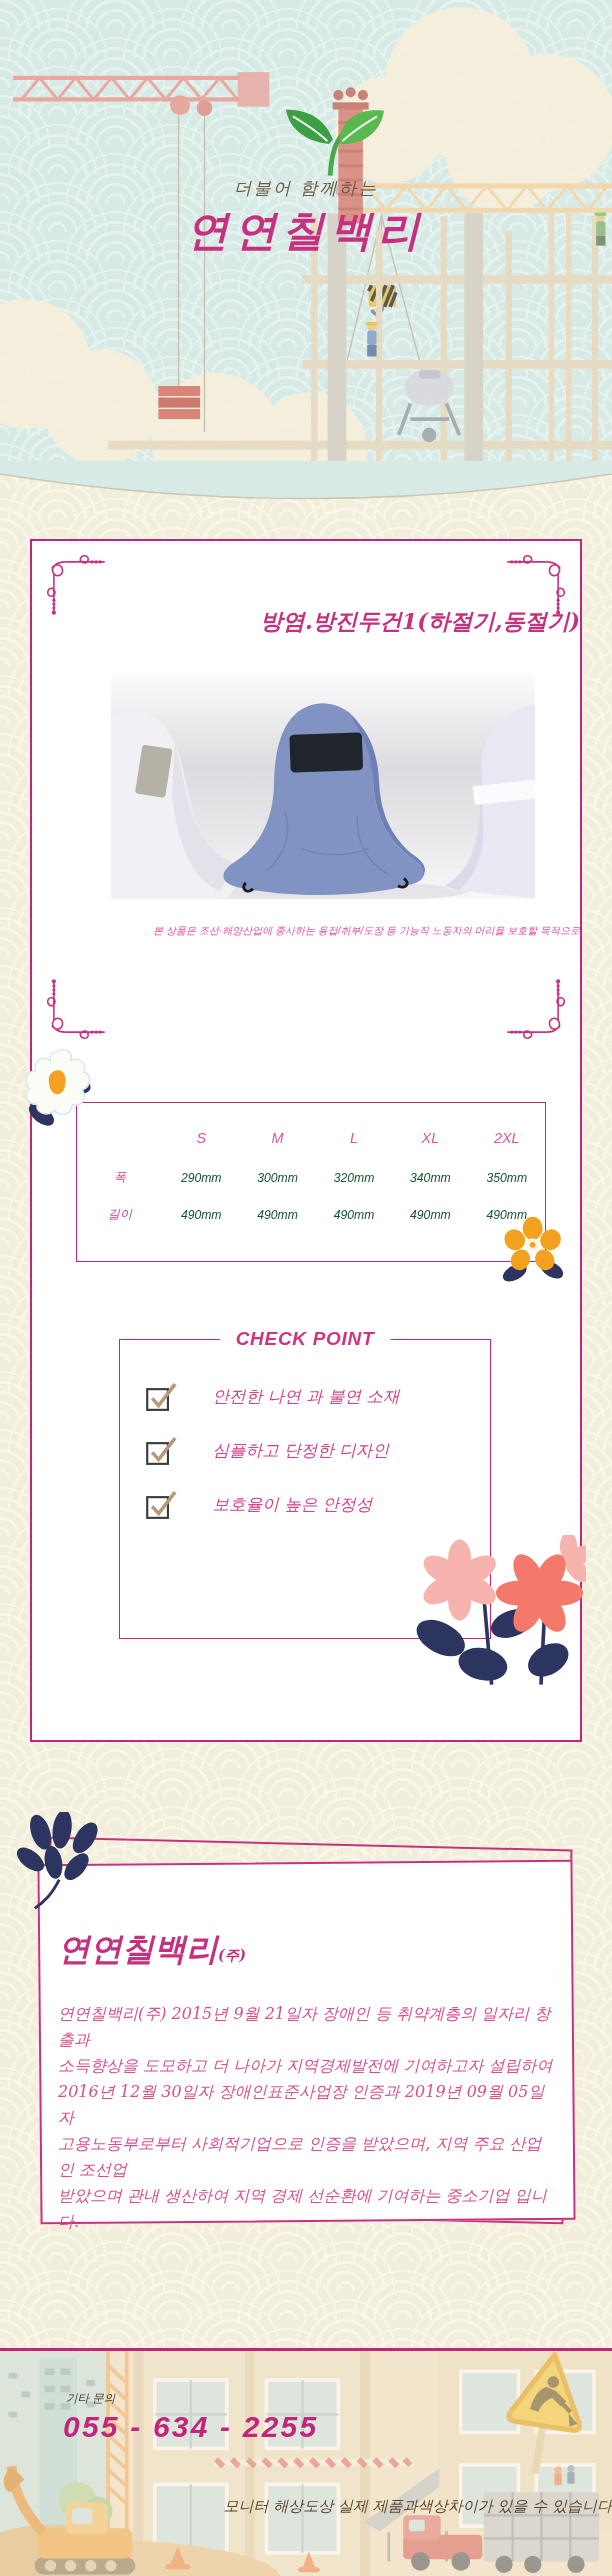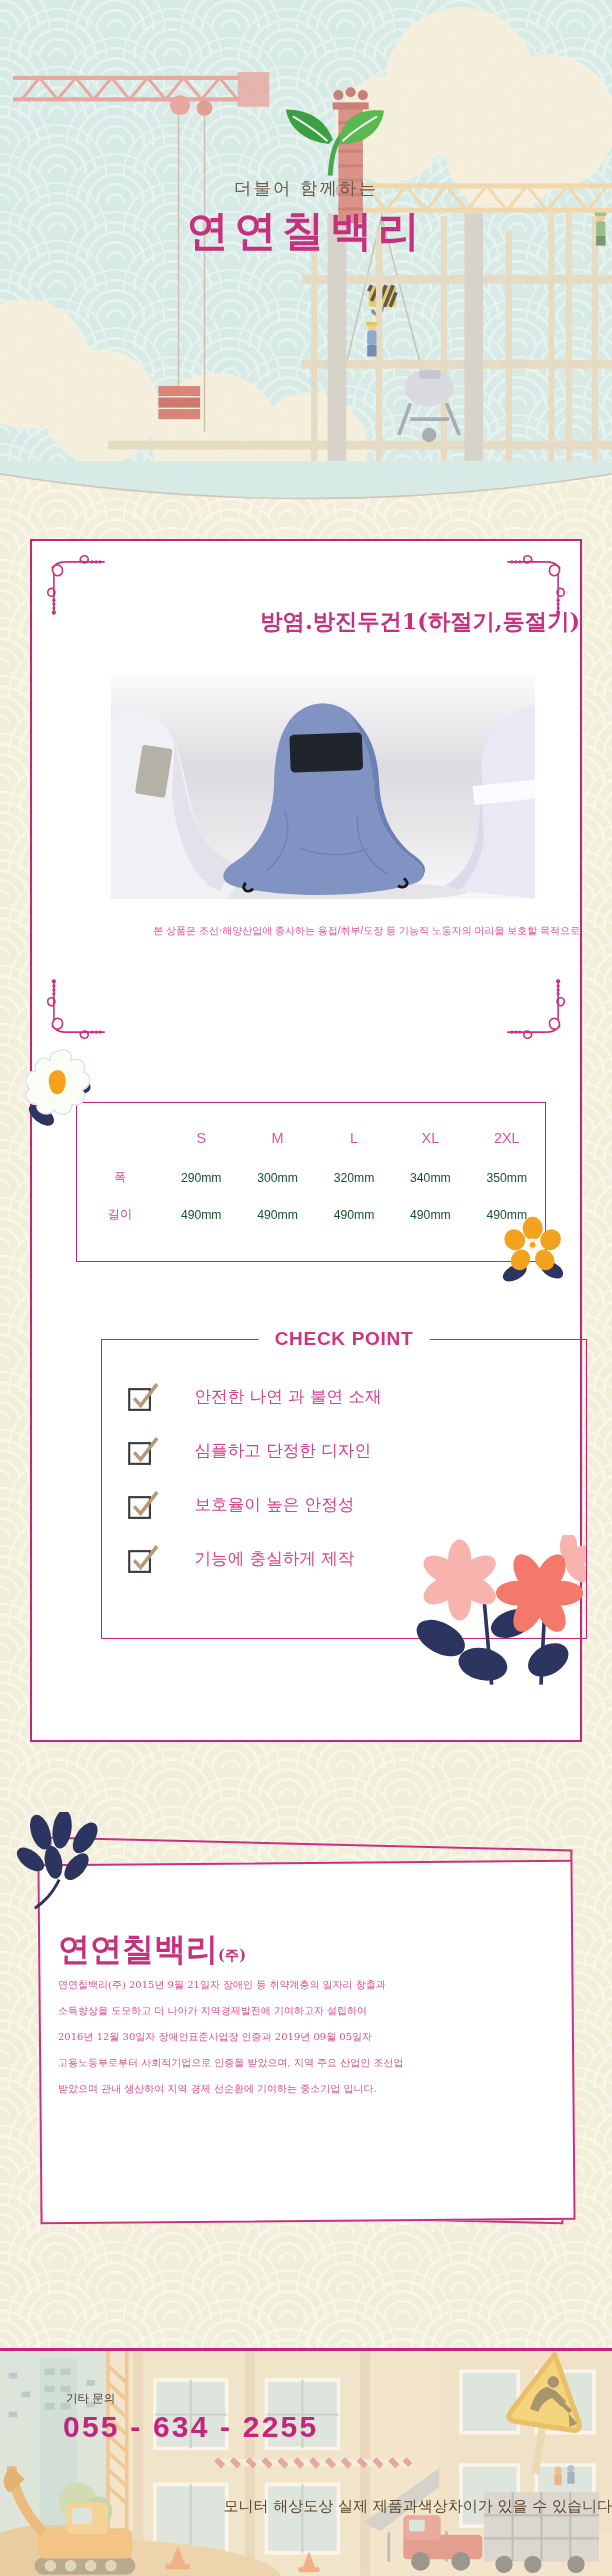--- a/index.html
+++ b/index.html
@@ -1,18 +1,18 @@
 <!DOCTYPE html>
 <html style="font-size:11.5px"><head>
 <meta charset="utf-8">
 <style>
   *{margin:0;padding:0;box-sizing:border-box}
   html,body{background:#ffffff}
   .page{position:relative;width:612px;height:2576px;overflow:hidden;
-        font-family:"Liberation Sans",sans-serif;}
+        font-family:"Liberation Sans",sans-serif;font-style:italic;}
   
   .seigaiha-beige{
     background-color:#f1eedb;
     background-image:
       radial-gradient(circle 56px at 50% 100%, transparent 0px, transparent 7.2px, #f9f6e7 7.2px, #f9f6e7 10px, transparent 10px, transparent 17.3px, #f9f6e7 17.3px, #f9f6e7 20px, transparent 20px, transparent 27px, #f9f6e7 27px, #f9f6e7 30px, transparent 30px, transparent 37px, #f9f6e7 37px, #f9f6e7 40px, transparent 40px, transparent 48px, #f9f6e7 48px, #f9f6e7 50px, transparent 50px),
       radial-gradient(circle 56px at 50% 100%, transparent 0px, transparent 7.2px, #f9f6e7 7.2px, #f9f6e7 10px, transparent 10px, transparent 17.3px, #f9f6e7 17.3px, #f9f6e7 20px, transparent 20px, transparent 27px, #f9f6e7 27px, #f9f6e7 30px, transparent 30px, transparent 37px, #f9f6e7 37px, #f9f6e7 40px, transparent 40px, transparent 48px, #f9f6e7 48px, #f9f6e7 50px, transparent 50px);
     background-size:115px 58px;
     background-position:0 0,58px 29px;}
   .seigaiha-mint{
     background-color:#d8eae6;
@@ -48,39 +48,39 @@
   .product-desc{position:absolute;top:379px;left:0;width:100%;text-align:right;
                 font-size:10px;line-height:22.3px;color:#e5509a}
   .size-box{position:absolute;top:561px;left:44px;width:470px;height:160px;border:1.4px solid #c2257c}
   .size-table{width:100%;margin-top:20px;border-collapse:collapse;text-align:center}
   .size-table th{font-weight:normal;font-size:14.4px;color:#e0549b;padding:7.2px 0 13px 0}
   .size-table td{font-size:12.2px;padding:10px 0}
   .size-table .lbl{color:#d13d85}
   .size-table .val{color:#14532d}
   .flower-white{position:absolute;top:505px;left:-11.5px;width:73px;height:84px}
   .flower-orange{position:absolute;top:674px;left:467px;width:68px;height:71px}
-  .check-box{position:absolute;top:798px;left:69px;width:486px;height:300px;border:1.4px solid #c2257c}
+  .check-box{position:absolute;top:798px;left:87px;width:372px;height:300px;border:1.4px solid #c2257c}
   .check-title{position:absolute;top:-12.2px;left:50%;transform:translateX(-50%);
                background:#ffffff;padding:0 16px;white-space:nowrap;
                font-weight:bold;font-size:19px;letter-spacing:0.7px;color:#d03380}
   .check-item{position:absolute;left:24.5px;height:33px;display:flex;align-items:center}
   .ci-0{top:40px}.ci-1{top:94px}.ci-2{top:148px}.ci-3{top:202px}
   .check-item .txt{margin-left:35px;font-family:"DejaVu Serif",serif;font-size:16.6px;color:#d6418a}
   .flower-coral{position:absolute;top:994px;left:342px;width:212px;height:151px;z-index:4}
 
   
   .navy-leaves{position:absolute;top:1812px;left:14.4px;width:102px;height:105px;z-index:3}
   .frame-back{position:absolute;top:1843px;left:45px;width:523px;height:375px;
               border:2.2px solid #c8317f;transform:rotate(1.4deg)}
   .frame-front{position:absolute;top:1862px;left:39px;width:535px;height:360px;
                background:#ffffff;border:2.2px solid #c8317f;transform:rotate(-0.5deg)}
   .company-content{position:absolute;top:1928px;left:58px;width:497px;z-index:2}
   .company-name{font-family:"DejaVu Serif",serif;font-weight:bold;font-size:32px;color:#c5317e}
   .company-suffix{font-family:"DejaVu Serif",serif;font-weight:bold;font-size:14.4px;color:#c5317e}
-  .company-desc{font-family:"DejaVu Serif",serif;font-size:10px;
+  .company-desc{margin-top:29px;font-family:"DejaVu Serif",serif;font-size:16px;
                 line-height:26px;color:#d94f8c}
 
   
   .footer{position:absolute;top:2348px;left:0;width:612px;height:228px;
           border-top:3.6px solid #c2257c;background:#f2e4c9;overflow:hidden}
   .footer-art{position:absolute;top:0;left:0}
   .contact-label{position:absolute;top:40px;left:66px;font-size:11.5px;color:#3f3933;z-index:2}
   .phone{position:absolute;top:59px;left:63px;font-weight:bold;font-size:30px;
          letter-spacing:2.2px;color:#c2257c;z-index:2}
   .disclaimer{position:absolute;top:146px;left:0;width:100%;text-align:right;
@@ -344,27 +344,20 @@
         </svg>
         <span class="txt">심플하고 단정한 디자인</span>
       </div>
       <div class="check-item ci-2">
         <svg width="33" height="30" viewBox="0 0 46 42">
           <rect x="3" y="10" width="29" height="29" fill="#ffffff" stroke="#3c3c3c" stroke-width="3"></rect>
           <path d="M10,23 L19,33 L42,3" fill="none" stroke="#b49a78" stroke-width="5"></path>
         </svg>
         <span class="txt">보호율이 높은 안정성</span>
       </div>
-      <div class="check-item ci-3">
-        <svg width="33" height="30" viewBox="0 0 46 42">
-          <rect x="3" y="10" width="29" height="29" fill="#ffffff" stroke="#3c3c3c" stroke-width="3"></rect>
-          <path d="M10,23 L19,33 L42,3" fill="none" stroke="#b49a78" stroke-width="5"></path>
-        </svg>
-        <span class="txt">기능에 충실하게 제작</span>
-      </div>
     </div>
 
     <svg class="flower-coral" viewBox="0 0 292 208">
       <path d="M150,70 L162,206" stroke="#2c3560" stroke-width="5"></path>
       <path d="M236,84 L230,206" stroke="#2c3560" stroke-width="5"></path>
       <g fill="#2c3560">
         <ellipse cx="92" cy="142" rx="36" ry="21" transform="rotate(28 92 142)"></ellipse>
         <ellipse cx="190" cy="122" rx="30" ry="18" transform="rotate(-20 190 122)"></ellipse>
         <ellipse cx="150" cy="178" rx="34" ry="22" transform="rotate(12 150 178)"></ellipse>
         <ellipse cx="240" cy="172" rx="30" ry="20" transform="rotate(-30 240 172)"></ellipse>

